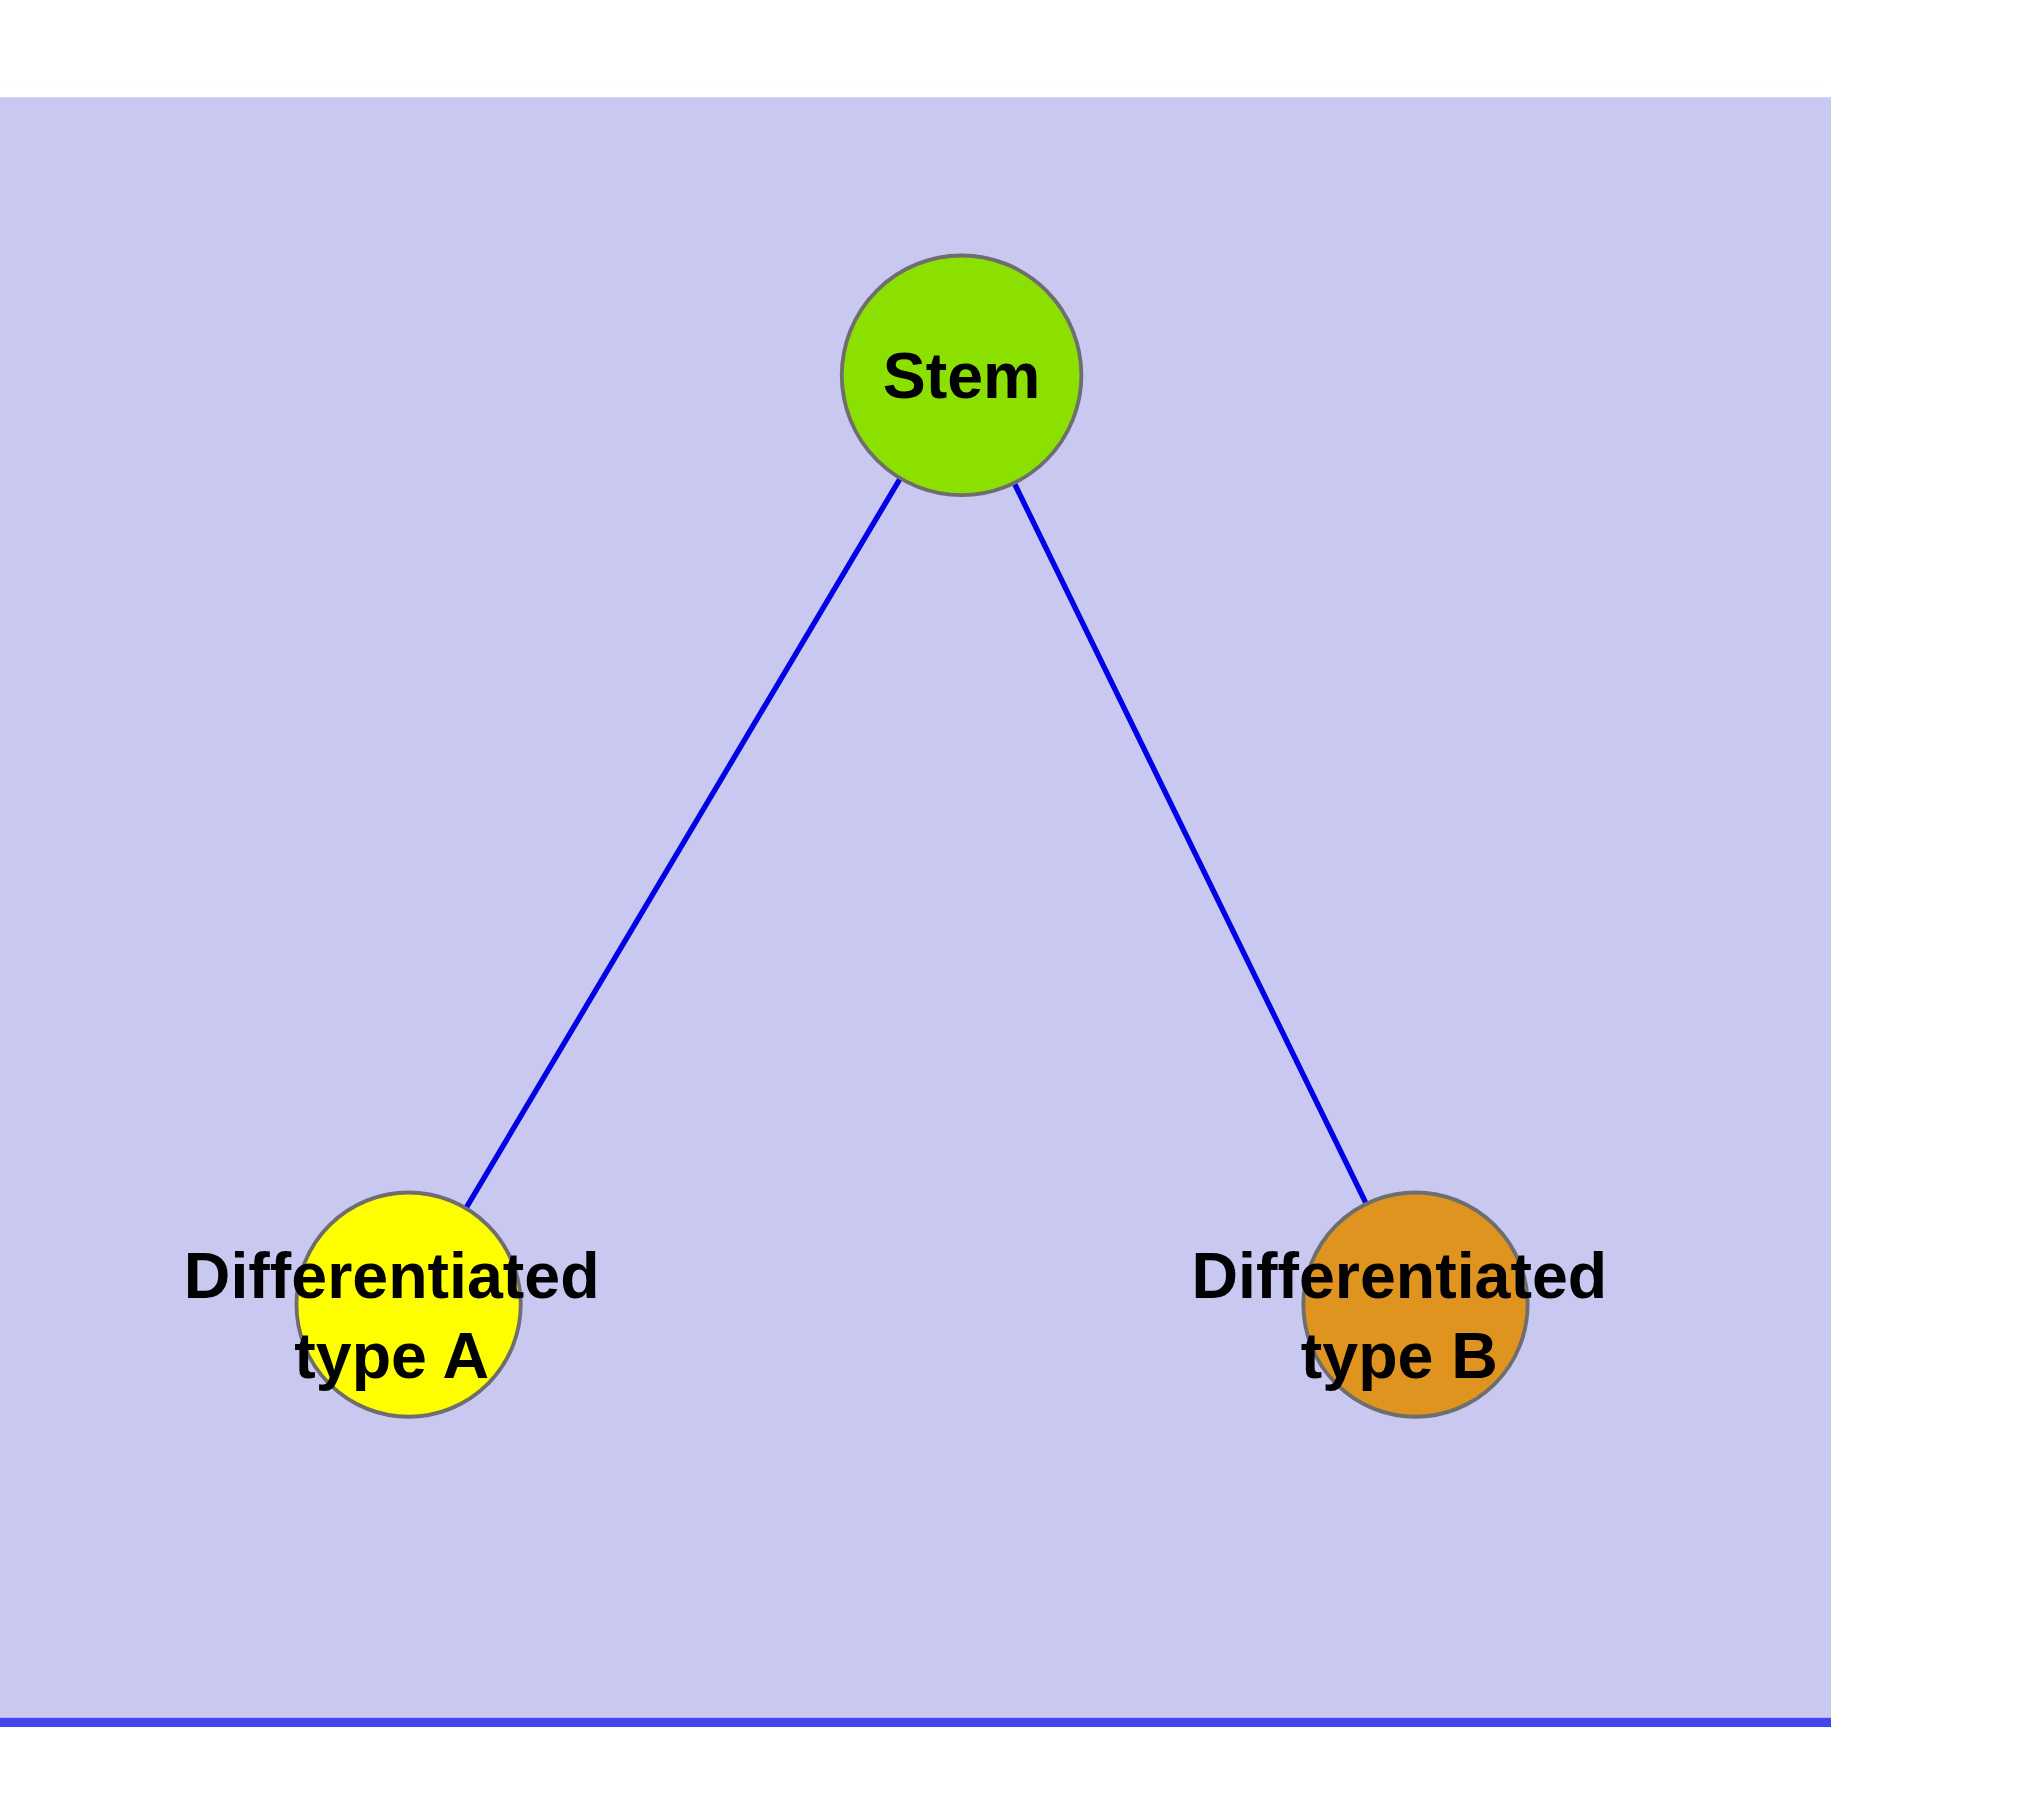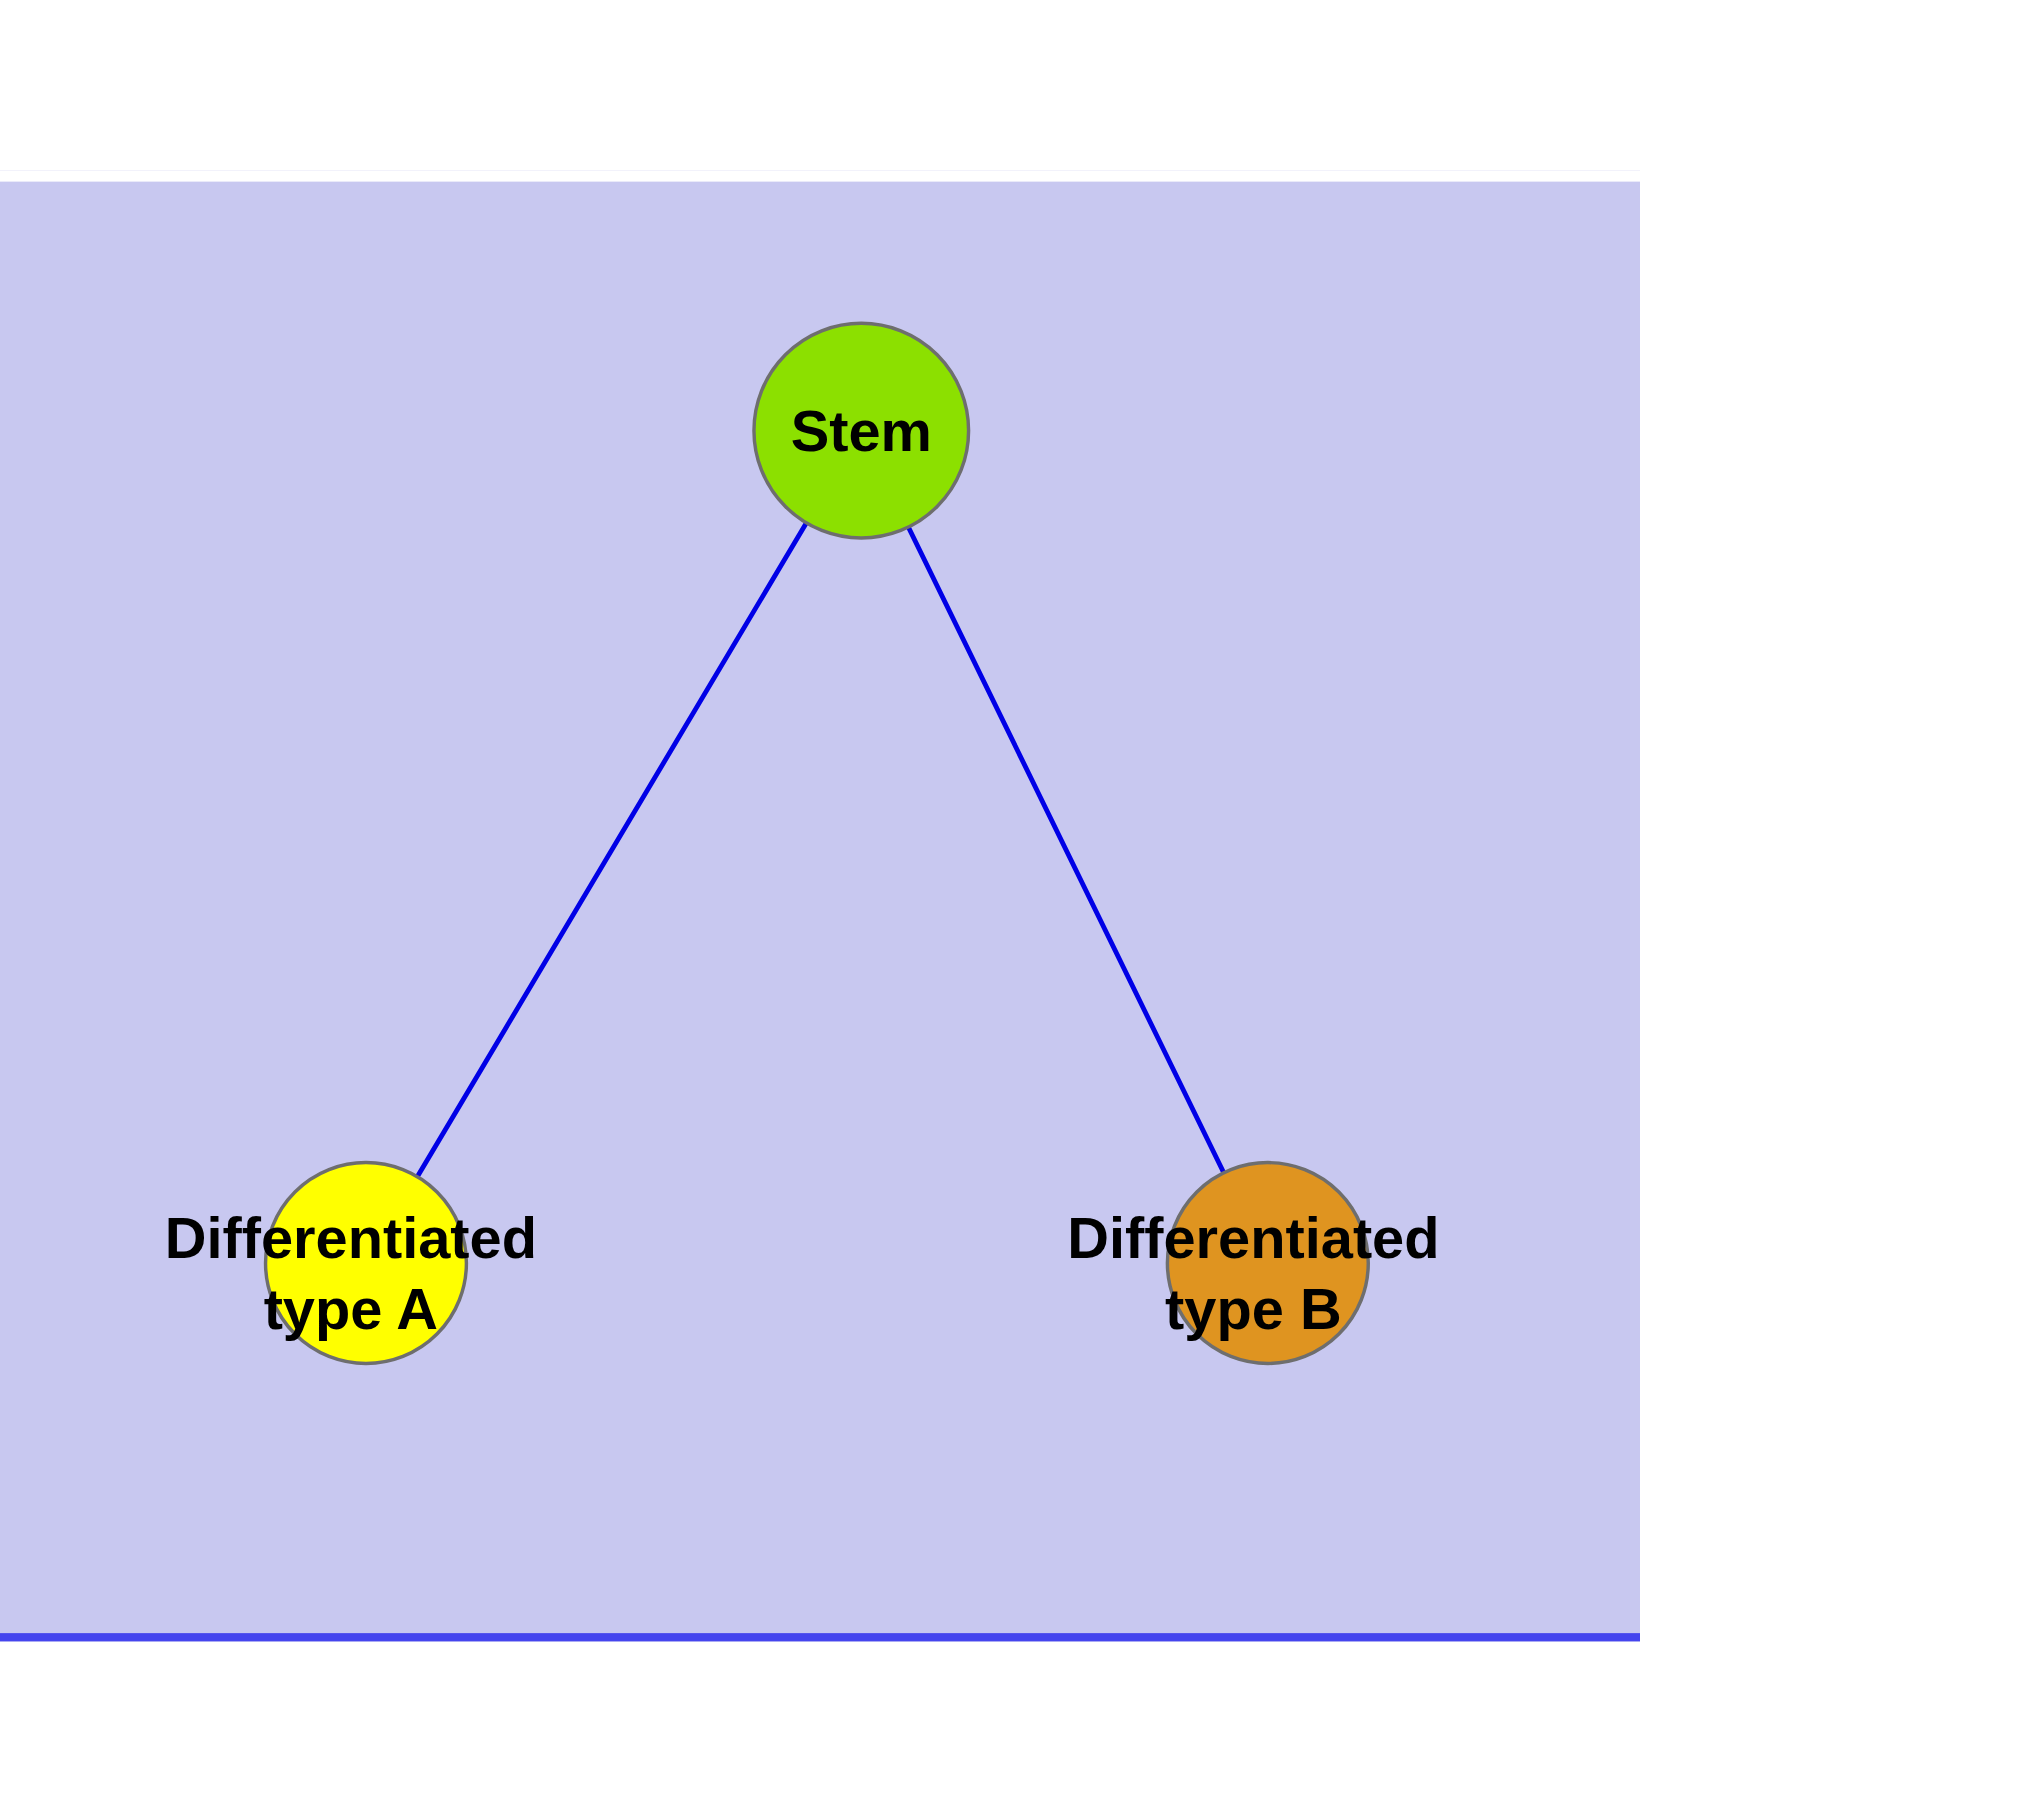--- a/index.html
+++ b/index.html
@@ -3,21 +3,21 @@
 <meta charset="utf-8">
 <style>
   html, body {
     margin: 0;
     padding: 0;
     background: #ffffff;
     font-family: "Liberation Sans", sans-serif;
   }
   .stage {
     position: relative;
-    width: 1640px;
+    width: 1831px;
     height: 1812px;
     overflow: hidden;
   }
   .stage svg {
     display: block;
     width: 100%;
     height: 100%;
   }
   .node-label {
     font-family: "Liberation Sans", sans-serif;

